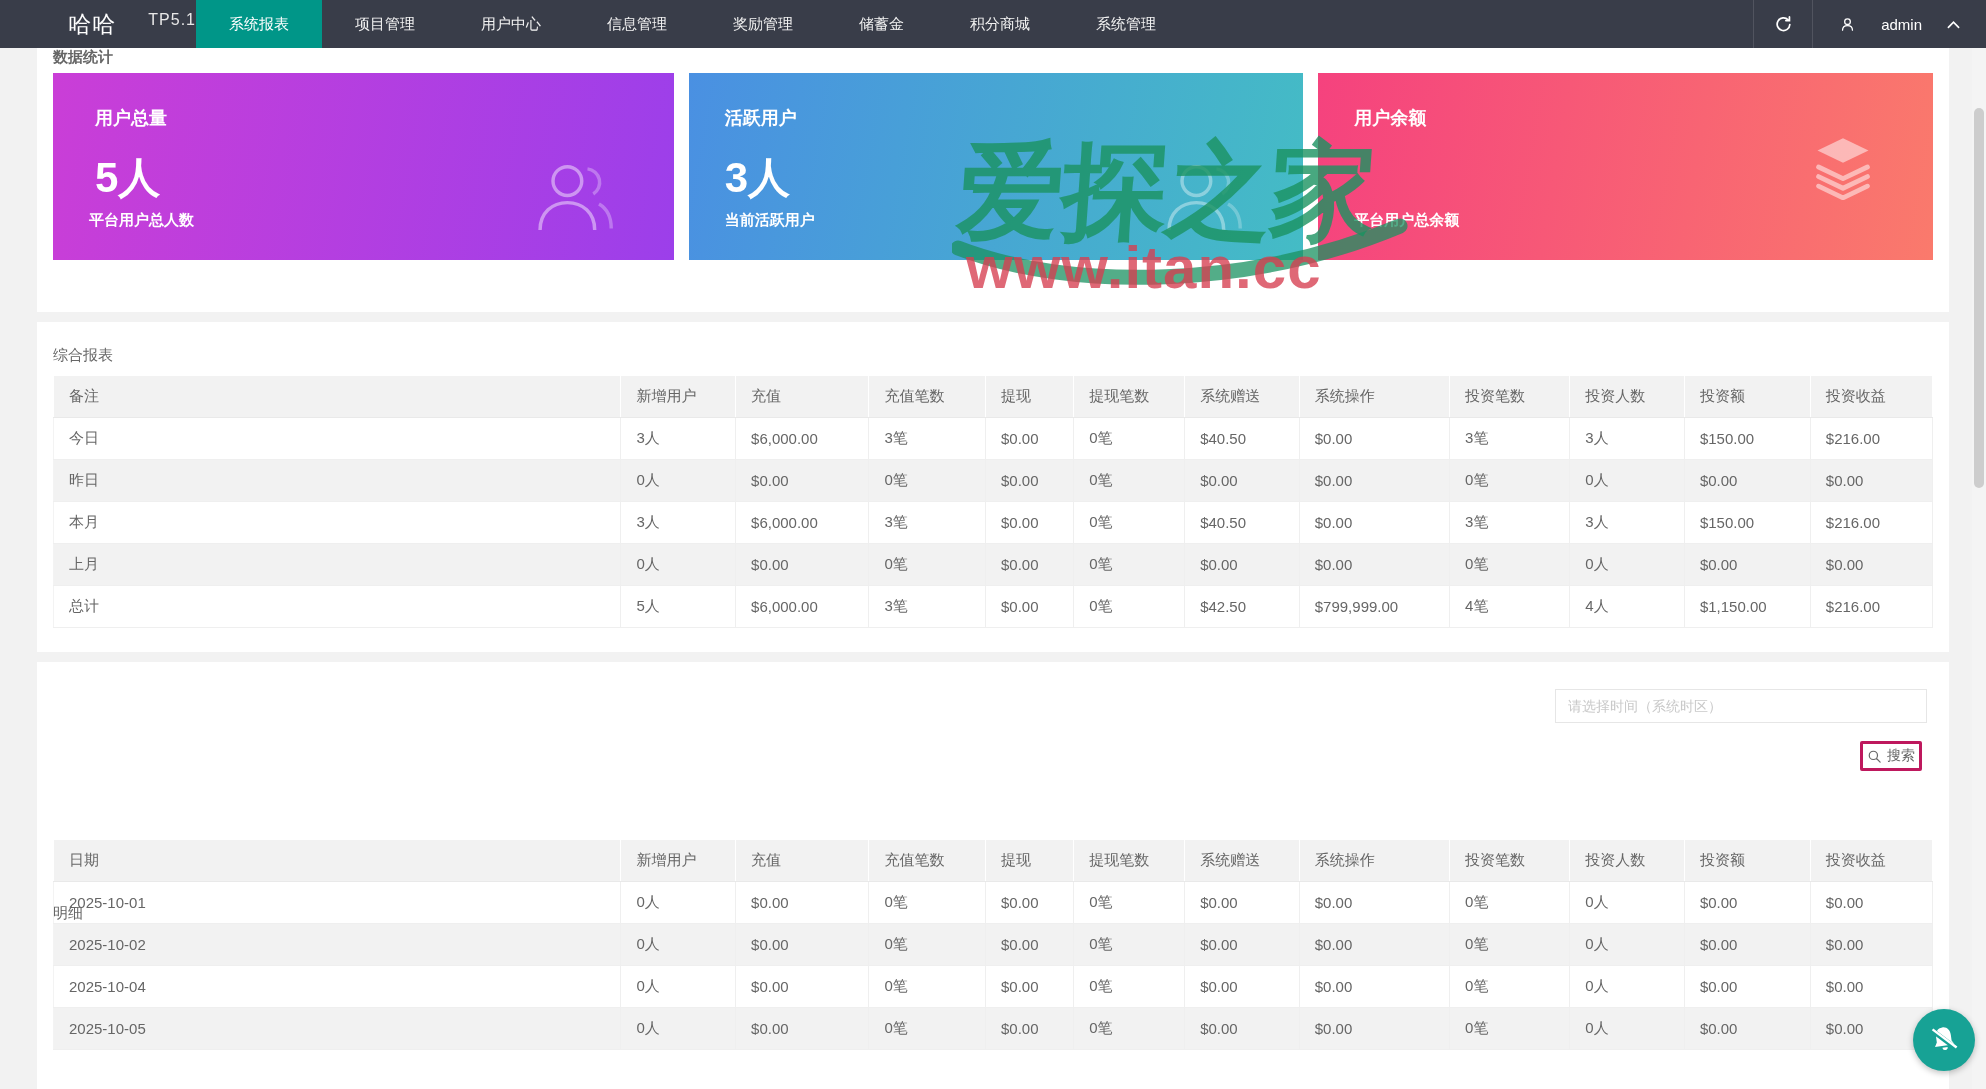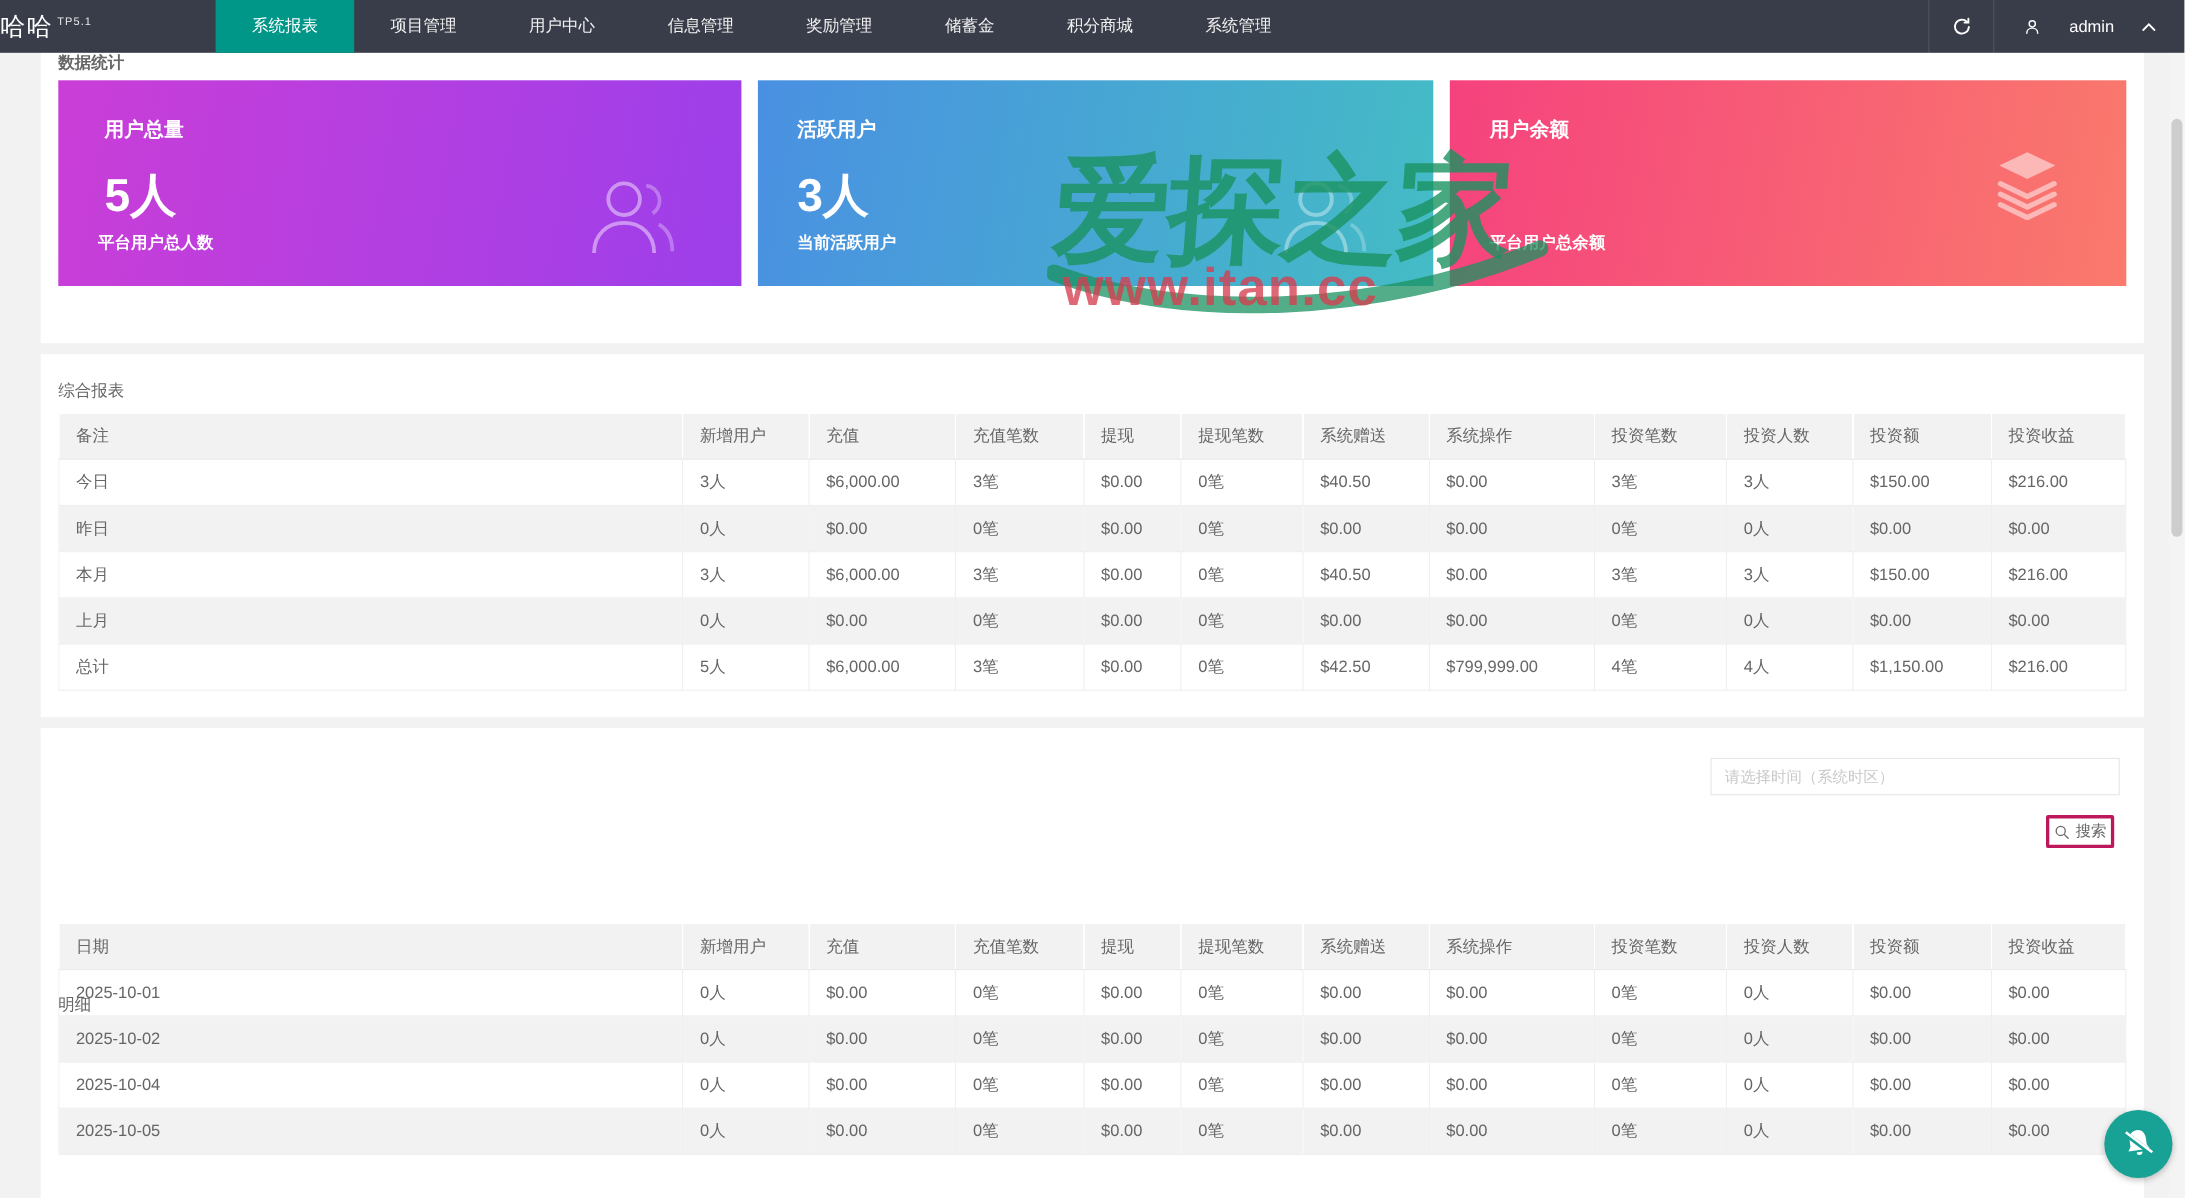--- a/index.html
+++ b/index.html
@@ -5,23 +5,23 @@
   * { margin:0; padding:0; box-sizing:border-box; }
   html,body { width:1986px; height:1089px; overflow:hidden; }
   body {
     font-family:"Liberation Sans","DejaVu Sans",sans-serif;
     background:#f2f2f2; color:#666; position:relative;
   }
 
   
   .navbar { position:absolute; top:0; left:0; width:1986px; height:48px;
     background:#393D49; display:flex; align-items:stretch; z-index:50; }
-  .logo { width:196px; display:flex; align-items:center; justify-content:flex-start;
-    color:#fff; font-size:23px; letter-spacing:1px; }
-  .logo sup { font-size:10px; margin-left:4px; transform:translateY(-4px); color:#e8e8e8; }
+  .logo { width:196px; display:flex; align-items:center; justify-content:flex-end;
+    color:#fff; font-size:23px; letter-spacing:1px;gap:28px; }
+  .logo sup { font-size:16px; margin-left:4px; transform:translateY(-4px); color:#e8e8e8; }
   .nav-menu { display:flex; }
   .nav-item { padding:0 33px; line-height:48px; font-size:15px; color:#f2f2f2; cursor:pointer; white-space:nowrap; }
   .nav-item.active { background:#009688; color:#fff; }
   .nav-spacer { flex:1; }
   .nav-right { display:flex; align-items:stretch; }
   .nav-divider { width:1px; background:rgba(255,255,255,.12); }
   .nav-iconbtn { width:58px; display:flex; align-items:center; justify-content:center; cursor:pointer; }
   .nav-user { display:flex; align-items:center; gap:25px; padding:0 26px; color:#fff; font-size:15px; cursor:pointer; }
 
   
@@ -37,21 +37,21 @@
   .stat-label { font-size:18px; }
   .stat-value { font-size:42px; margin-top:20px; }
   .stat-sub { position:absolute; left:36px; bottom:30px; font-size:15px; }
   .stat-icon { position:absolute; right:52px; bottom:20px; }
   .stat-icon.layers { bottom:auto; top:50%; transform:translateY(-50%); right:56px; }
 
   
   .watermark { position:absolute; z-index:60; pointer-events:none; }
   .wm-1 { left:958px; top:138px; font-size:106px; font-weight:bold; color:rgba(26,146,96,.8);
     letter-spacing:-2px; transform:skewX(-4deg); line-height:1; }
-  .wm-2 { left:966px; top:238px; font-size:48px; font-weight:bold; color:rgba(214,62,79,.78);
+  .wm-2 { left:966px; top:238px; font-size:60px; font-weight:bold; color:rgba(214,62,79,.78);
     letter-spacing:1px; line-height:1; }
   .wm-swoosh { left:952px; top:170px; }
 
   
   .tbl-wrap { margin:14px 16px 0; }
   table { width:100%; border-collapse:collapse; table-layout:fixed; font-size:15px; color:#666; }
   th { background:#f2f2f2; font-weight:normal; text-align:left; padding:11px 15px;
     border:1px solid #fff; border-bottom:1px solid #e9e9e9; white-space:nowrap; overflow:hidden; }
   td { padding:11px 15px; border:1px solid #efefef; border-left:1px solid #f3f3f3;
     white-space:nowrap; overflow:hidden; }

